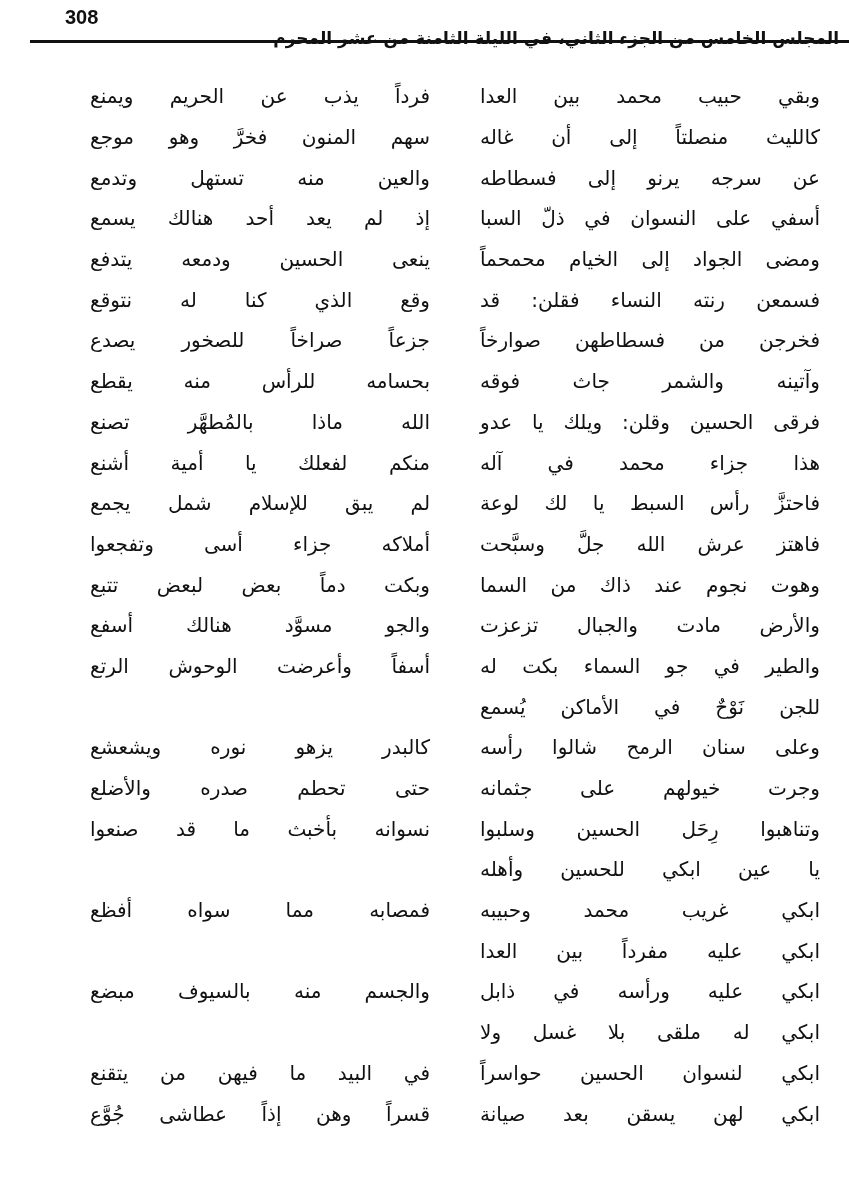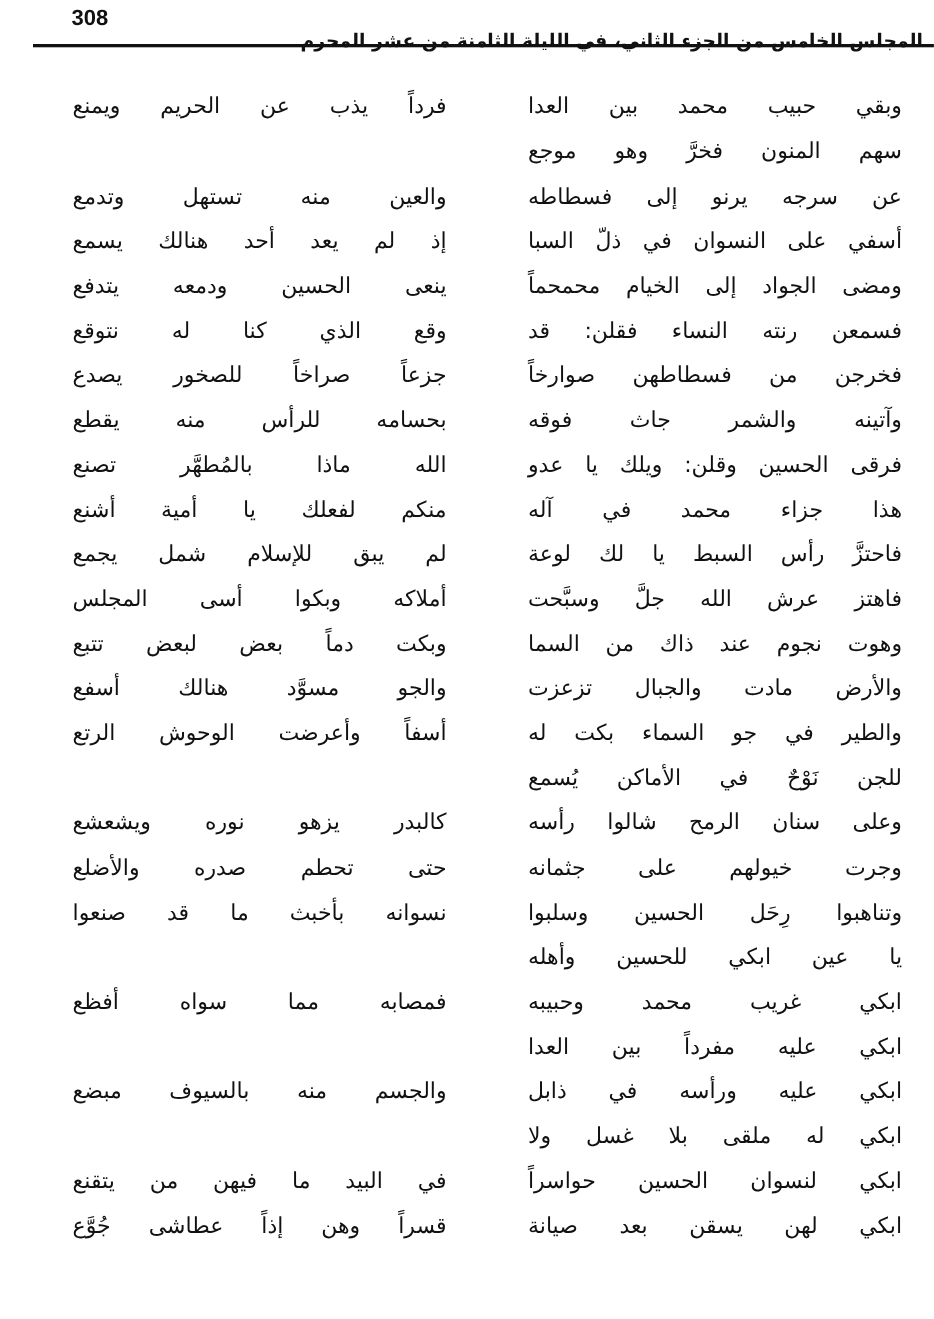--- a/index.html
+++ b/index.html
@@ -7,37 +7,38 @@
          font-family: "DejaVu Sans", sans-serif; color: #111; }
   .header { position: absolute; left: 30px; right: 0; top: 0; height: 46px; }
   .page-number { position: absolute; left: 0; top: 6px; font-family: "Liberation Sans", sans-serif;
                  font-weight: bold; font-size: 20px; color: #111; margin-left: 35px; }
   .running-title { position: absolute; right: 10px; top: 4px; direction: rtl;
                    font-family: "DejaVu Sans", sans-serif; font-weight: bold; font-size: 17px; white-space: nowrap; margin-top: 24px; }
   .header-rule { position: absolute; left: 0; right: 0; top: 40px; height: 3px; background: #111; }
   .poem { position: absolute; top: 76px; left: 40px; width: 780px; direction: rtl; }
   .verse { display: flex; height: 40.7px; align-items: center; }
   .hemi { font-size: 20px; white-space: nowrap; width: 340px; text-align: justify; text-align-last: justify; }
-  .hemi.right { margin-left: 74px; }
+  .hemi.right { margin-left: 50px; }
 </style>
 </head>
 <body>
 
 <div class="header">
   <span class="page-number">308</span>
   <span class="running-title">المجلس الخامس من الجزء الثاني، في الليلة الثامنة من عشر المحرم</span>
   <div class="header-rule"></div>
 </div>
 
 <div class="poem" id="poem">
     <div class="verse">
       <span class="hemi right">وبقي حبيب محمد بين العدا</span>
       <span class="hemi left">فرداً يذب عن الحريم ويمنع</span>
     </div>
     <div class="verse">
+      <span class="hemi right">كالليث منصلتاً إلى أن غاله</span>
       <span class="hemi left">سهم المنون فخرَّ وهو موجع</span>
     </div>
     <div class="verse">
       <span class="hemi right">عن سرجه يرنو إلى فسطاطه</span>
       <span class="hemi left">والعين منه تستهل وتدمع</span>
     </div>
     <div class="verse">
       <span class="hemi right">أسفي على النسوان في ذلّ السبا</span>
       <span class="hemi left">إذ لم يعد أحد هنالك يسمع</span>
     </div>
@@ -64,21 +65,21 @@
     <div class="verse">
       <span class="hemi right">هذا جزاء محمد في آله</span>
       <span class="hemi left">منكم لفعلك يا أمية أشنع</span>
     </div>
     <div class="verse">
       <span class="hemi right">فاحتزَّ رأس السبط يا لك لوعة</span>
       <span class="hemi left">لم يبق للإسلام شمل يجمع</span>
     </div>
     <div class="verse">
       <span class="hemi right">فاهتز عرش الله جلَّ وسبَّحت</span>
-      <span class="hemi left">أملاكه وبكوا أسى المجلس</span>
+      <span class="hemi left">أملاكه جزاء أسى وتفجعوا</span>
     </div>
     <div class="verse">
       <span class="hemi right">وهوت نجوم عند ذاك من السما</span>
       <span class="hemi left">وبكت دماً بعض لبعض تتبع</span>
     </div>
     <div class="verse">
       <span class="hemi right">والأرض مادت والجبال تزعزت</span>
       <span class="hemi left">والجو مسوَّد هنالك أسفع</span>
     </div>
     <div class="verse">

